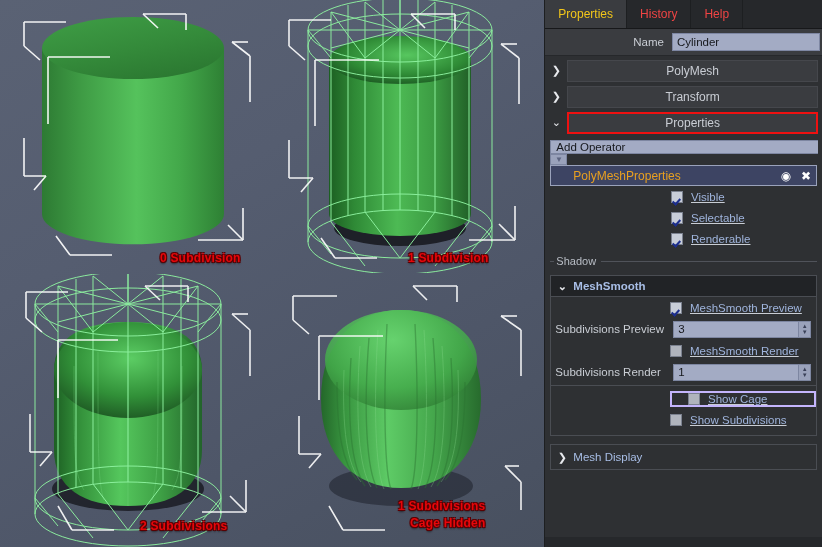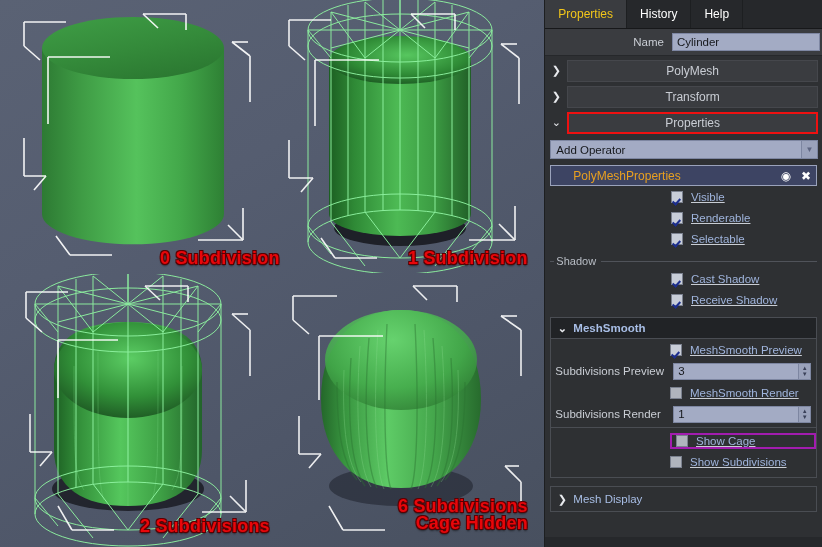--- a/index.html
+++ b/index.html
@@ -36,21 +36,21 @@
   .cyl-wrap {
     position: absolute;
     left: 0; top: 0; width: 100%; height: 100%;
   }
   .cyl-wrap svg { display: block; }
 
   .vp-label {
     position: absolute;
     color: #e8060a;
     font-weight: bold;
-    font-size: 18px;
+    font-size: 12px;
     letter-spacing: 0.2px;
     text-shadow:
       -1px -1px 0 #5a0003, 1px -1px 0 #5a0003,
       -1px  1px 0 #5a0003, 1px  1px 0 #5a0003,
        0px  2px 2px rgba(0,0,0,0.55);
     white-space: pre-line;
     line-height: 17px;
     text-align: right;
   }
   #label-0 { left: 160px; top: 250px; }
@@ -74,21 +74,21 @@
     height: 28px;
     background: #26282b;
     display: flex;
     align-items: stretch;
     border-bottom: 1px solid #17181a;
   }
   .tab {
     padding: 0 13px;
     display: flex; align-items: center;
     font-size: 12px;
-    color: #ffffff;
+    color: #ef4444;
     background: #26282b;
     cursor: pointer;
     border-right: 1px solid #1d1f21;
   }
   .tab.active {
     background: #3a3c40;
     color: #f2c61a;
   }
 
   
@@ -149,20 +149,21 @@
   }
   .sec-row.highlight .sec-bar {
     border: 2px solid #ee1111;
   }
 
   
   #addop-row {
     margin: 6px 4px 0 5px;
     height: 19px;
     display: flex;
+    flex-direction: column;
   }
   #addop-field {
     flex: 1 1 auto;
     background: #a3abc4;
     border: 1px solid #7d86a1;
     border-right: none;
     color: #16181c;
     font-size: 11.5px;
     display: flex; align-items: center;
     padding-left: 5px;
@@ -309,22 +310,22 @@
     border: 1px solid #7d86a1;
     display: flex; flex-direction: column;
     align-items: center; justify-content: center;
     box-sizing: border-box;
     color: #3a4058;
     font-size: 6px;
     line-height: 6px;
   }
   .ms-divider { height: 1px; background: #4a4d53; margin: 2px 0; }
   .highlight-box {
-    border: 2px solid #a21caf;
-    padding: 0px 4px 0px 4px;
+    border: 2px solid #c4b5fd;
+    padding: 0px 4px 0px 16px;
     margin-left: -4px;
     box-sizing: border-box;
   }
   #mesh-display-row {
     margin: 8px 5px 0 5px;
     height: 24px;
     background: #2e3033;
     border: 1px solid #4a4d53;
     display: flex; align-items: center;
     cursor: pointer;
@@ -624,21 +625,21 @@
             <path d="M232,192 L248,208 M248,208 L248,236"></path>
             <path d="M232,192 L246,192"></path>
           </g>
         </svg>
       </div>
     </div>
 
     <div class="vp-label" id="label-0">0 Subdivision</div>
     <div class="vp-label" id="label-1">1 Subdivision</div>
     <div class="vp-label" id="label-2">2 Subdivisions</div>
-    <div class="vp-label" id="label-3">6 Subdivisions
+    <div class="vp-label" id="label-3">1 Subdivisions
 Cage Hidden</div>
   </div>
 
   <div id="panel">
 
     <div id="tabbar">
       <div class="tab active">
         <span>Properties</span>
       </div>
       <div class="tab">
@@ -685,54 +686,38 @@
         <span class="spacer"></span>
         <span class="chk-unit">
           <span class="chkbox on"></span>
           <span class="chk-label">Visible</span>
         </span>
       </div>
       <div class="chk-row">
         <span class="spacer"></span>
         <span class="chk-unit">
           <span class="chkbox on"></span>
-          <span class="chk-label">Renderable</span>
+          <span class="chk-label">Selectable</span>
         </span>
       </div>
       <div class="chk-row">
         <span class="spacer"></span>
         <span class="chk-unit">
           <span class="chkbox on"></span>
-          <span class="chk-label">Selectable</span>
+          <span class="chk-label">Renderable</span>
         </span>
       </div>
     </div>
 
     <div class="group-label-row">
       <span class="gl-pre"></span>
       <span class="gl-text">Shadow</span>
       <span class="gl-line"></span>
     </div>
 
-    <div class="prop-block">
-      <div class="chk-row">
-        <span class="spacer"></span>
-        <span class="chk-unit">
-          <span class="chkbox on"></span>
-          <span class="chk-label">Cast Shadow</span>
-        </span>
-      </div>
-      <div class="chk-row">
-        <span class="spacer"></span>
-        <span class="chk-unit">
-          <span class="chkbox on"></span>
-          <span class="chk-label">Receive Shadow</span>
-        </span>
-      </div>
-    </div>
 
     <div id="ms-box">
       <div id="ms-head">
         <span class="sec-arrow">⌄</span>
         <span>MeshSmooth</span>
       </div>
 
       <div class="chk-row" style="padding-left:4px">
         <span class="spacer"></span>
         <span class="chk-unit">

